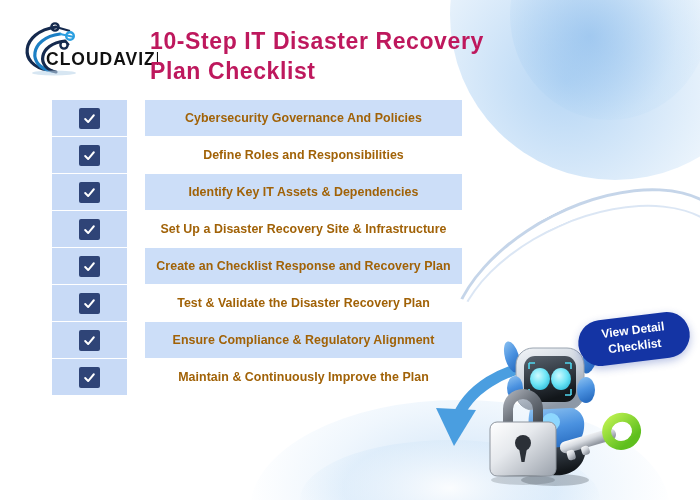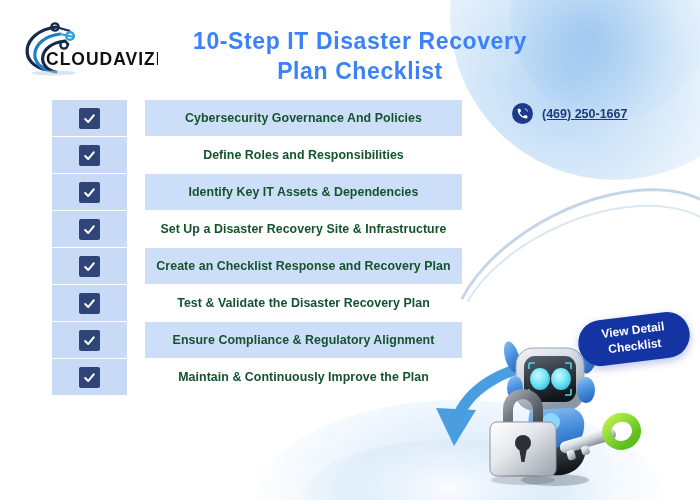--- a/index.html
+++ b/index.html
@@ -81,26 +81,26 @@
   
   .logo-wrap {
     position: absolute;
     left: 8px; top: 16px;
     width: 150px; height: 62px;
   }
   .page-title {
     position: absolute;
     left: 150px; top: 26px;
     width: 420px;
-    text-align: center;
+    text-align: left;
     font-size: 23px;
     font-weight: bold;
     line-height: 1.32;
     letter-spacing: .6px;
-    color: #3b82f6;
+    color: #be185d;
   }
 
   
   .checklist {
     position: absolute;
     left: 52px; top: 100px;
     width: 410px;
   }
   .row {
     display: flex;
@@ -131,21 +131,21 @@
     min-height: 36px;
     display: flex;
     align-items: center;
     justify-content: center;
     text-align: center;
     padding: 4px 0;
     box-sizing: border-box;
     font-size: 12.4px;
     font-weight: bold;
     line-height: 1.32;
-    color: #14532d;
+    color: #a16207;
     letter-spacing: .05px;
   }
   .label-cell.shaded { background: #ccdef8; }
 
   
   .contact {
     position: absolute;
     left: 512px; top: 103px;
   }
   .contact-row {
@@ -316,29 +316,20 @@
             <polyline points="4,13 9.5,18.5 20,6"></polyline>
           </svg>
         </div>
       </div>
       <div class="gap"></div>
       <div class="label-cell">Maintain &amp; Continuously Improve the Plan</div>
     </div>
   </div>
 
 <div class="contact">
-  <div class="contact-row">
-    <span class="c-icon">
-      <svg width="13" height="13" viewBox="0 0 24 24" fill="#ffffff">
-        <path d="M6.6 10.8c1.4 2.8 3.8 5.2 6.6 6.6l2.2-2.2c.3-.3.7-.4 1-.2 1.2.4 2.4.6 3.6.6.6 0 1 .4 1 1V20c0 .6-.4 1-1 1C10.6 21 3 13.4 3 4c0-.6.4-1 1-1h3.5c.6 0 1 .4 1 1 0 1.3.2 2.5.6 3.6.1.4 0 .8-.2 1.1l-2.3 2.1z"></path>
-        <path d="M16 3.4c0-.5.5-.8 1-.7 2.4.6 4.3 2.5 4.9 4.9.1.5-.2 1-.7 1s-.8-.3-.9-.7a4.6 4.6 0 0 0-3.6-3.6c-.4-.1-.7-.4-.7-.9z" opacity=".85"></path>
-      </svg>
-    </span>
-    <span class="c-text">(469) 250-1667</span>
-  </div>
 </div>
 
 <div class="cta">
   <div>
     <div>View Detail</div>
     <div>Checklist</div>
   </div>
 </div>
 
 <div class="illus">

